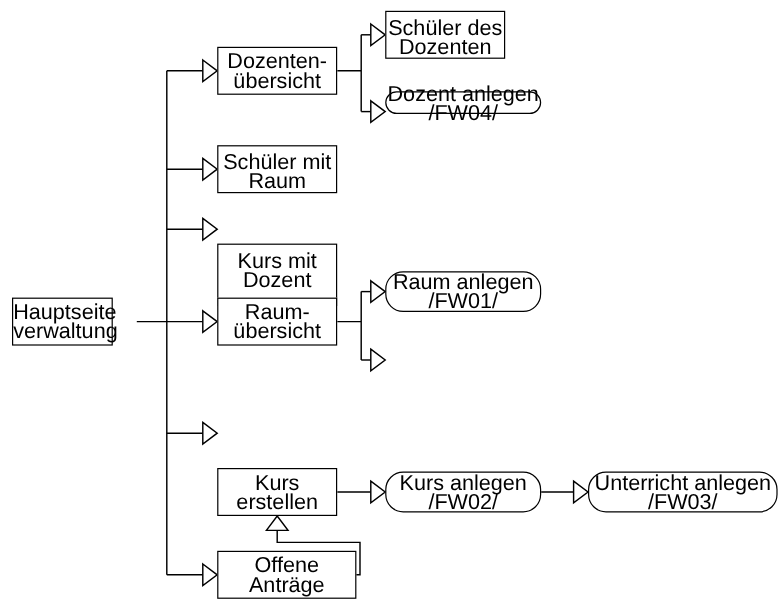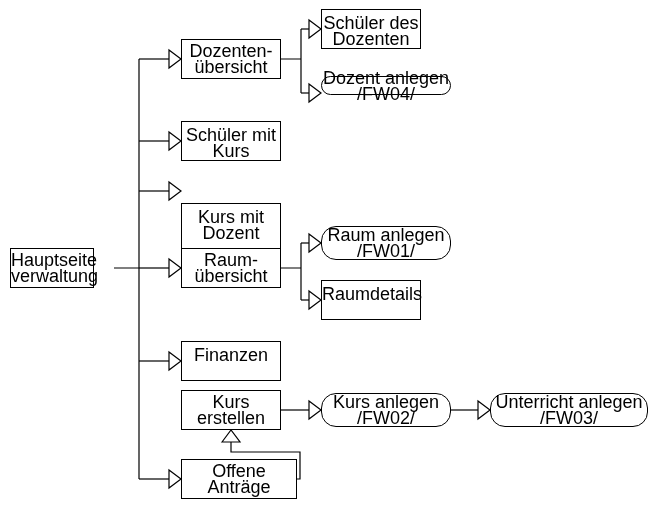--- a/index.html
+++ b/index.html
@@ -116,44 +116,38 @@
       <span class="label">Schüler des
 Dozenten</span>
     </div>
 
   <div class="node mid rounded" style="left:321px; top:76px; width:130px; height:19px;">
       <span class="label">Dozent anlegen /FW04/</span>
     </div>
 
   <div class="node top" style="left:181px; top:121px; width:100px; height:40px;">
       <span class="label">Schüler mit
-Kurs</span>
+Raum</span>
     </div>
 
   <div class="node top" style="left:181px; top:171px; width:100px; height:52px;margin-top:32px;">
       <span class="label">Kurs mit
 Dozent</span>
     </div>
 
   <div class="node mid" style="left:181px; top:248px; width:100px; height:40px;">
       <span class="label">Raum-
 übersicht</span>
     </div>
 
   <div class="node mid rounded" style="left:321px; top:226px; width:130px; height:34px;">
       <span class="label">Raum anlegen /FW01/</span>
     </div>
 
-  <div class="node top" style="left:321px; top:280px; width:100px; height:40px;">
-      <span class="label">Raumdetails</span>
-    </div>
 
-  <div class="node top" style="left:181px; top:341px; width:100px; height:40px;">
-      <span class="label">Finanzen</span>
-    </div>
 
   <div class="node mid" style="left:181px; top:390px; width:100px; height:40px;">
       <span class="label">Kurs
 erstellen</span>
     </div>
 
   <div class="node mid rounded" style="left:321px; top:393px; width:130px; height:34px;">
       <span class="label">Kurs anlegen /FW02/</span>
     </div>
 

